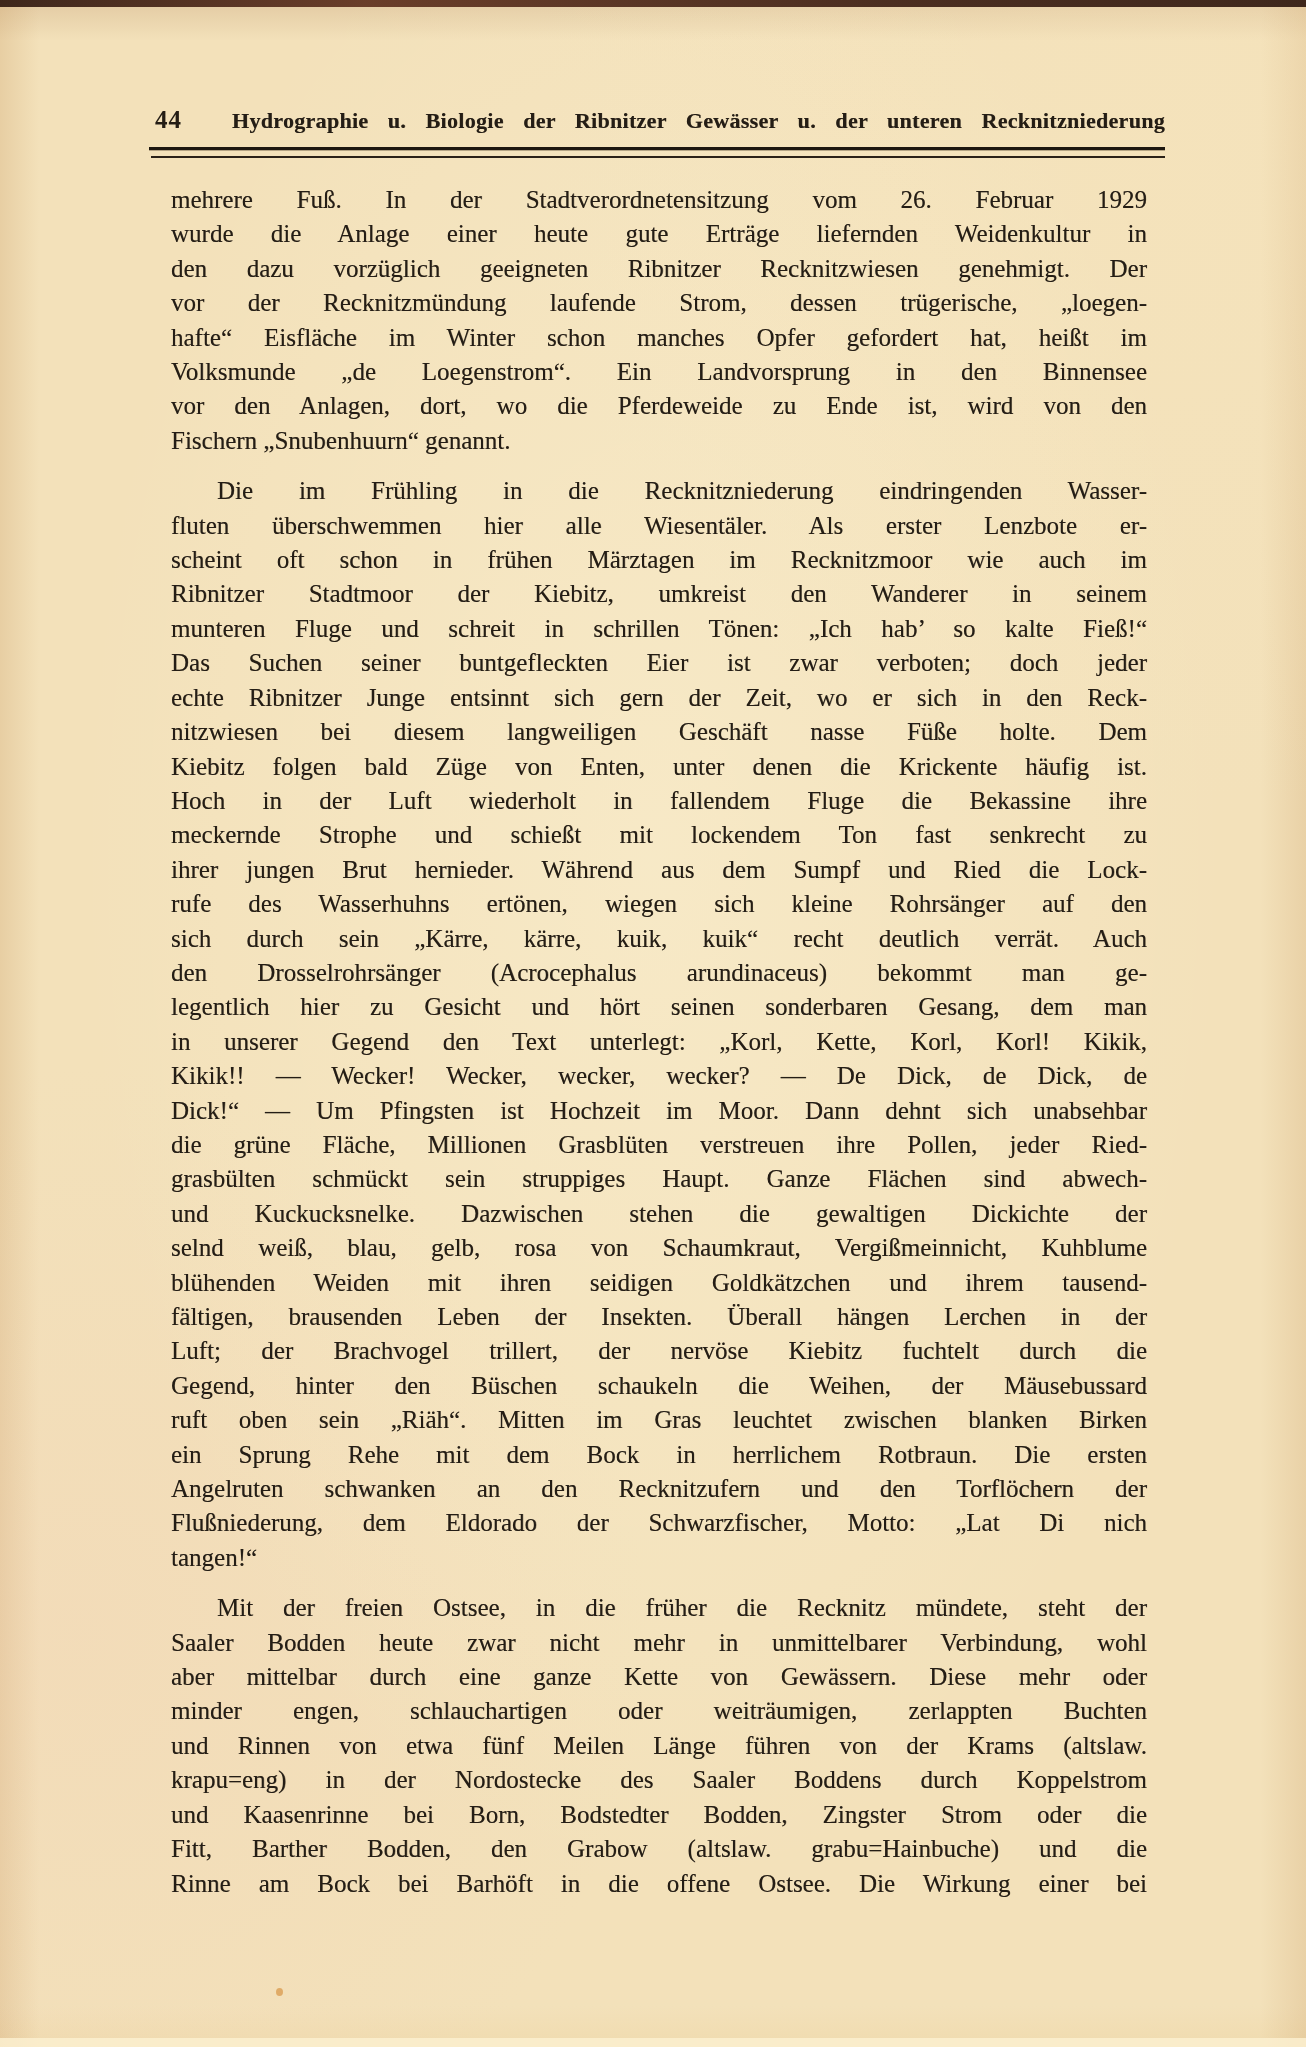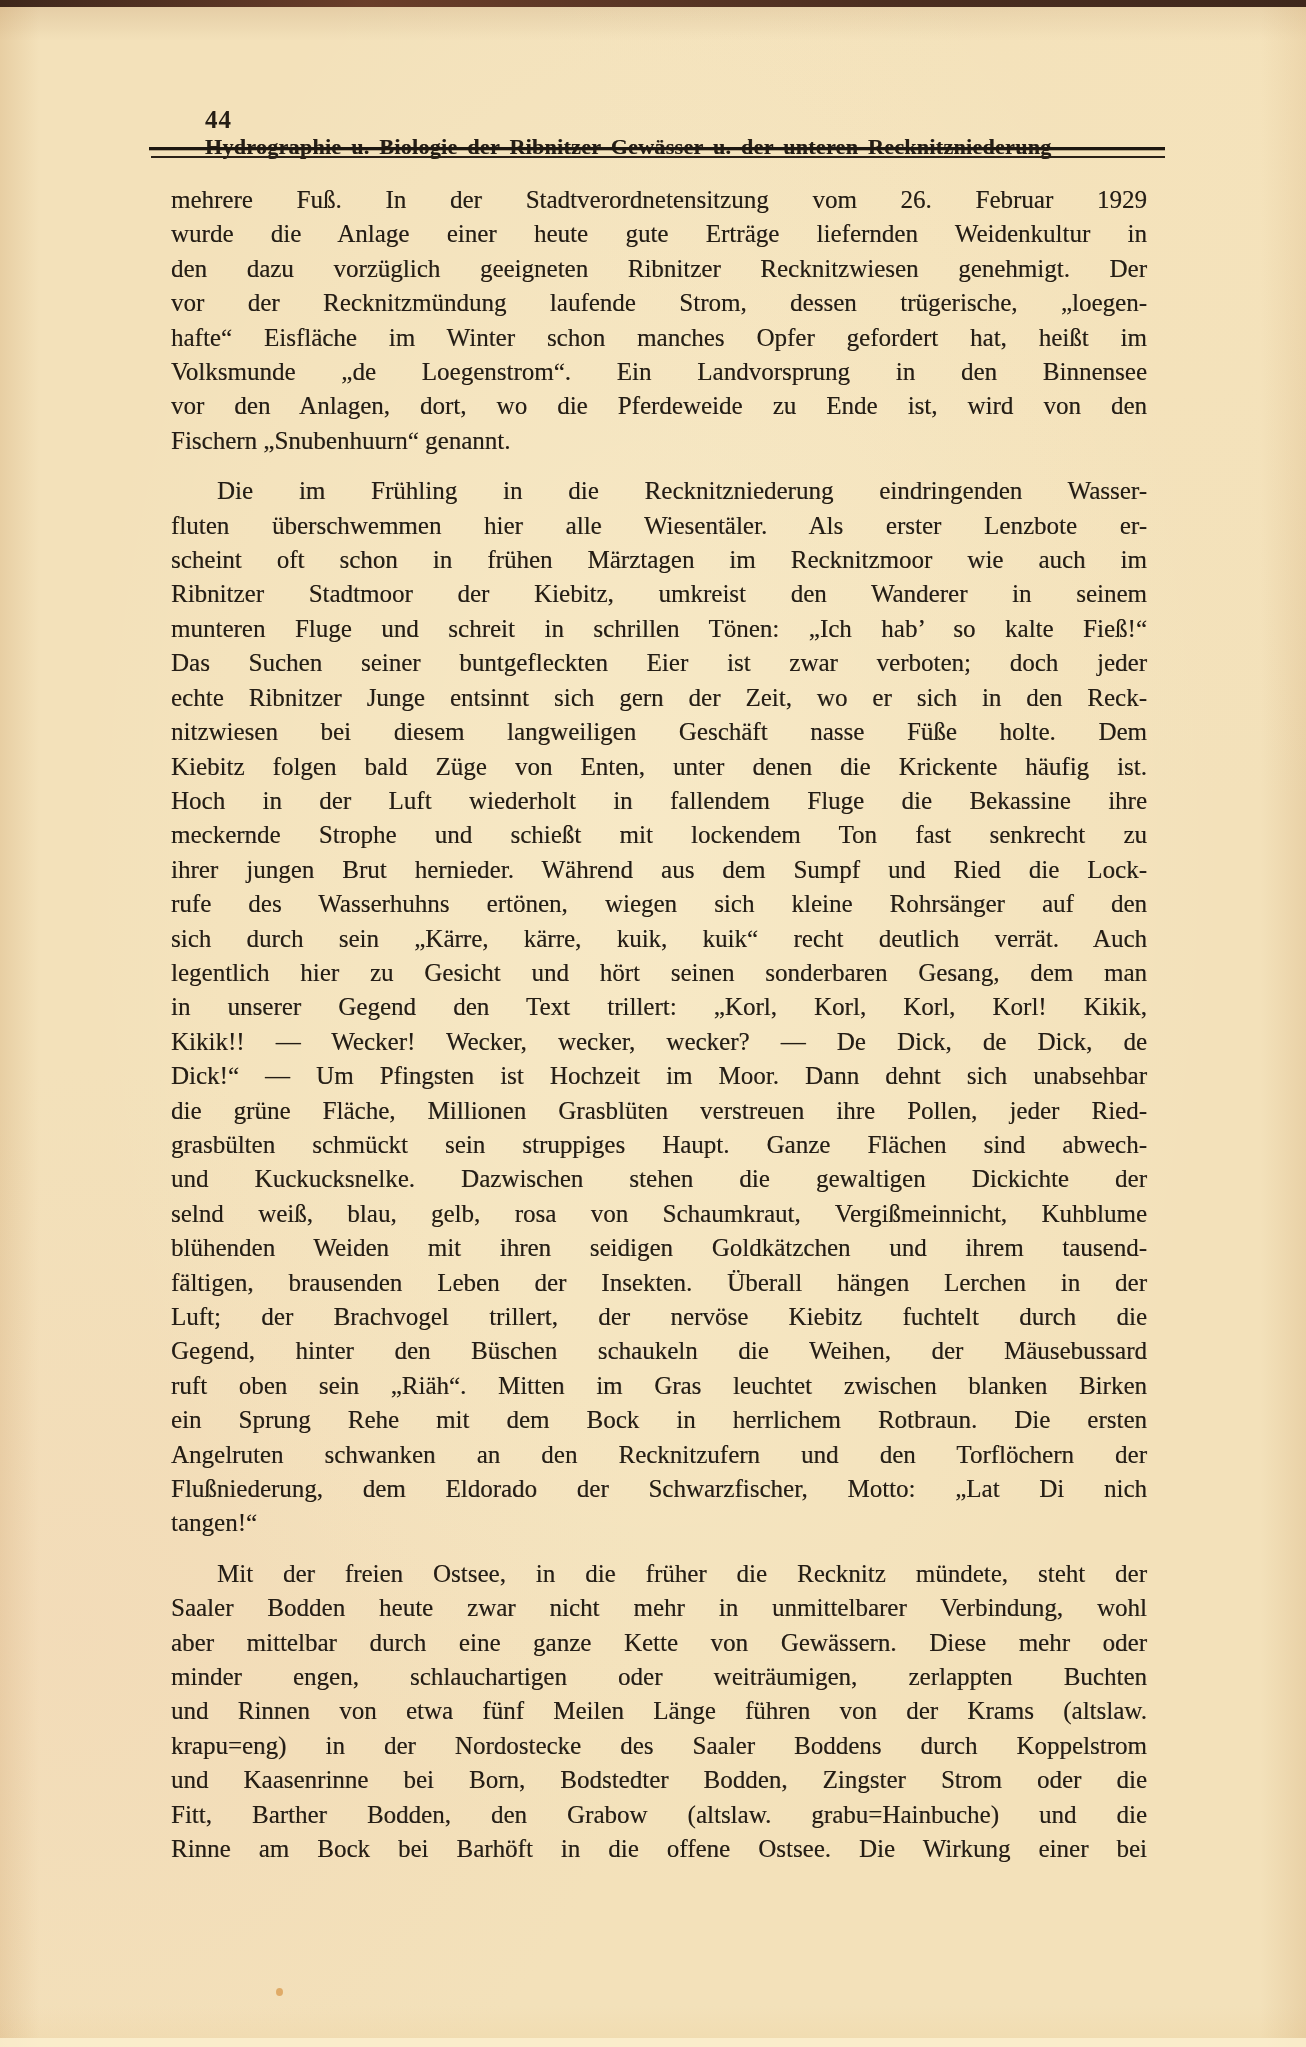--- a/index.html
+++ b/index.html
@@ -30,21 +30,21 @@
     position: absolute; bottom: 0; left: 0; width: 100%; height: 9px;
     background: #fbf0d0; opacity: 0.85;
   }
   .paper-speck {
     position: absolute; left: 276px; top: 1988px;
     width: 7px; height: 8px; border-radius: 50%;
     background: #d99a4c; opacity: 0.75;
   }
   .header-row {
     position: absolute; top: 106px; left: 155px; width: 1010px;
-    display: flex; align-items: baseline; flex-direction: column;
+    display: flex; align-items: baseline;
   }
   .page-number {
     font-weight: bold; font-size: 25px; letter-spacing: 1px;
     flex: 0 0 auto;
   }
   .running-title {
     font-weight: bold; font-size: 22px;
     margin-left: 50px; flex: 1 1 auto;
     text-align: justify; text-align-last: justify;
     word-spacing: 4px; letter-spacing: 0.3px;
@@ -105,22 +105,23 @@
         <div class="line">munteren Fluge und schreit in schrillen Tönen: „Ich hab’ so kalte Fieß!“</div>
         <div class="line">Das Suchen seiner buntgefleckten Eier ist zwar verboten; doch jeder</div>
         <div class="line">echte Ribnitzer Junge entsinnt sich gern der Zeit, wo er sich in den Reck-</div>
         <div class="line">nitzwiesen bei diesem langweiligen Geschäft nasse Füße holte.  Dem</div>
         <div class="line">Kiebitz folgen bald Züge von Enten, unter denen die Krickente häufig ist.</div>
         <div class="line">Hoch in der Luft wiederholt in fallendem Fluge die Bekassine ihre</div>
         <div class="line">meckernde Strophe und schießt mit lockendem Ton fast senkrecht zu</div>
         <div class="line">ihrer jungen Brut hernieder. Während aus dem Sumpf und Ried die Lock-</div>
         <div class="line">rufe des Wasserhuhns ertönen, wiegen sich kleine Rohrsänger auf den</div>
         <div class="line">sich durch sein „Kärre, kärre, kuik, kuik“ recht deutlich verrät.  Auch</div>
+        <div class="line">den Drosselrohrsänger (Acrocephalus arundinaceus) bekommt man ge-</div>
         <div class="line">legentlich hier zu Gesicht und hört seinen sonderbaren Gesang, dem man</div>
-        <div class="line">in unserer Gegend den Text trillert: „Korl, Korl, Korl, Korl! Kikik,</div>
+        <div class="line">in unserer Gegend den Text unterlegt: „Korl, Kette, Korl, Korl! Kikik,</div>
         <div class="line">Kikik!! — Wecker! Wecker, wecker, wecker? — De Dick, de Dick, de</div>
         <div class="line">Dick!“ — Um Pfingsten ist Hochzeit im Moor. Dann dehnt sich unabsehbar</div>
         <div class="line">die grüne Fläche, Millionen Grasblüten verstreuen ihre Pollen, jeder Ried-</div>
         <div class="line">grasbülten schmückt sein struppiges Haupt.  Ganze Flächen sind abwech-</div>
         <div class="line">und Kuckucksnelke.  Dazwischen stehen die gewaltigen Dickichte der</div>
         <div class="line">selnd weiß, blau, gelb, rosa von Schaumkraut, Vergißmeinnicht, Kuhblume</div>
         <div class="line">blühenden Weiden mit ihren seidigen Goldkätzchen und ihrem tausend-</div>
         <div class="line">fältigen, brausenden Leben der Insekten.  Überall hängen Lerchen in der</div>
         <div class="line">Luft; der Brachvogel trillert, der nervöse Kiebitz fuchtelt durch die</div>
         <div class="line">Gegend, hinter den Büschen schaukeln die Weihen, der Mäusebussard</div>

